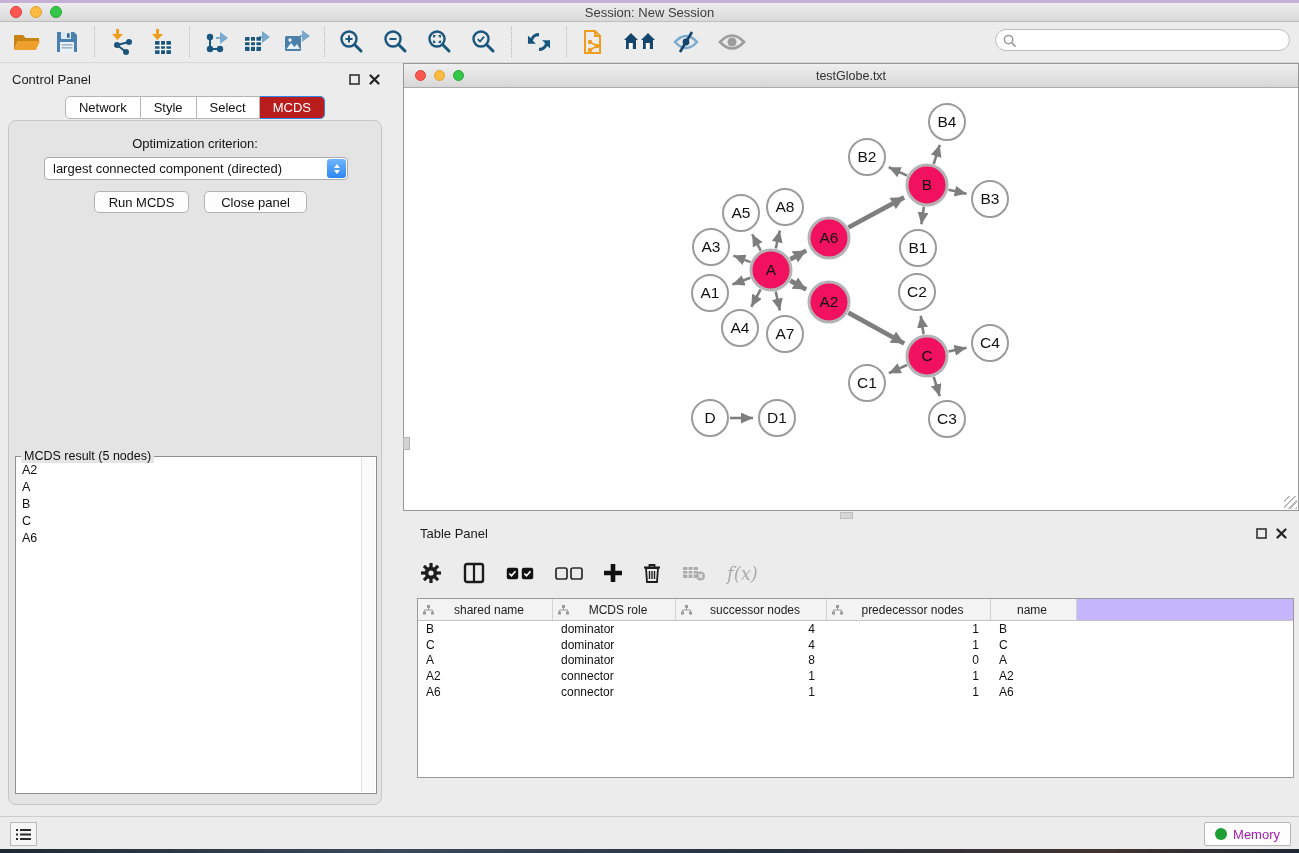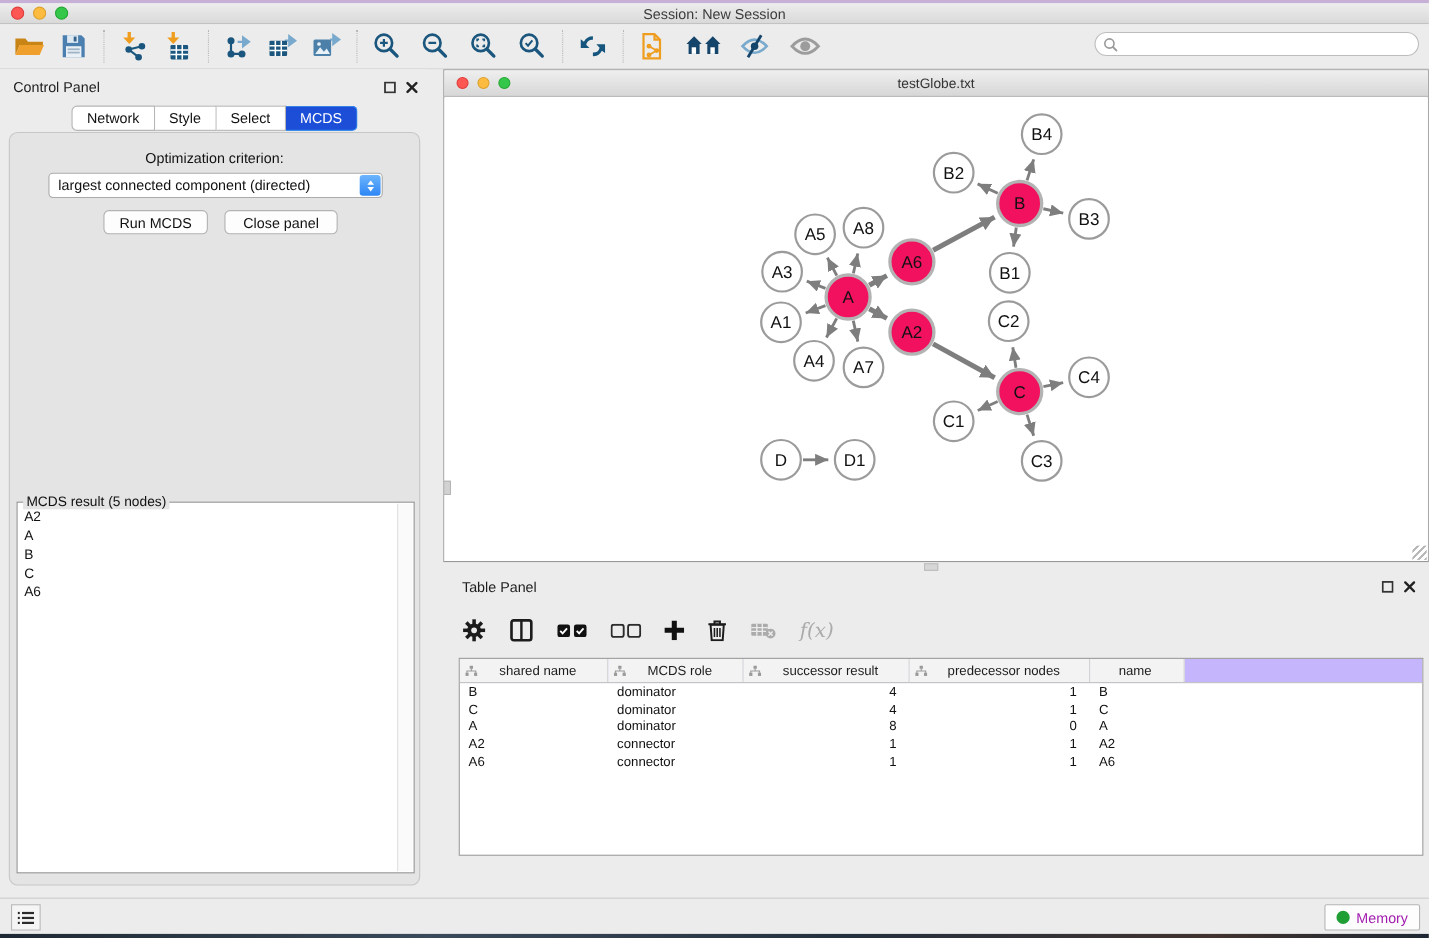--- a/index.html
+++ b/index.html
@@ -30,21 +30,21 @@
   
   #control-panel { left:0; top:63px; width:390px; height:752px; background:#ECECEC; }
   #cp-header { position:absolute; left:0; top:5px; width:100%; height:24px; }
   #cp-title { position:absolute; left:12px; top:4px; font-size:13px; color:#1d1d1d; }
   .panel-ctrls { position:absolute; right:10px; top:6px; display:flex; gap:9px; align-items:center; }
   #cp-tabs { position:absolute; left:0; top:33px; width:100%; display:flex; justify-content:center; }
   .cp-tab { font-size:13px; padding:3px 13px; background:#fff; border:1px solid #B5B5B5;
     border-left:none; color:#111; }
   .cp-tab:first-child { border-left:1px solid #B5B5B5; border-radius:5px 0 0 5px; }
   .cp-tab:last-child { border-radius:0 5px 5px 0; }
-  .cp-tab.active { background:#1d4ed8; border-color:#2F87EC; color:#fff; }
+  .cp-tab.active { background:#b91c1c; border-color:#2F87EC; color:#fff; }
   #cp-body { position:absolute; left:8px; top:57px; width:374px; height:685px;
     background:#E4E4E4; border:1px solid #C6C6C6; border-radius:8px; }
   #opt-label { position:absolute; left:0; top:15px; width:100%; text-align:center; font-size:13px; color:#111; }
   #opt-select { position:absolute; left:35px; top:36px; width:304px; height:23px; background:#fff;
     border:1px solid #ABABAB; border-radius:4px; font-size:13px; color:#111;
     display:flex; align-items:center; padding-left:8px; }
   #opt-stepper { position:absolute; right:1px; top:1px; width:19px; height:19px; border-radius:3px;
     background:linear-gradient(#6DB5FE,#2D86F5); display:flex; flex-direction:column;
     align-items:center; justify-content:center; gap:2px; }
   .chev { width:0; height:0; border-left:3.5px solid transparent; border-right:3.5px solid transparent; }
@@ -564,21 +564,21 @@
       </div>
       <div class="th c2">
         <svg width="11" height="10" viewBox="0 0 11 10">
           <g fill="#9a9a9a">
               <rect x="4" y="0" width="3" height="3"></rect>
               <rect x="0" y="6.5" width="3" height="3"></rect>
               <rect x="8" y="6.5" width="3" height="3"></rect>
             </g>
           <path d="M5.5 3v2M1.5 6.5V5h8v1.5" stroke="#9a9a9a" fill="none"></path>
         </svg>
-        <span class="thlabel">successor result</span>
+        <span class="thlabel">successor nodes</span>
       </div>
       <div class="th c3">
         <svg width="11" height="10" viewBox="0 0 11 10">
           <g fill="#9a9a9a">
               <rect x="4" y="0" width="3" height="3"></rect>
               <rect x="0" y="6.5" width="3" height="3"></rect>
               <rect x="8" y="6.5" width="3" height="3"></rect>
             </g>
           <path d="M5.5 3v2M1.5 6.5V5h8v1.5" stroke="#9a9a9a" fill="none"></path>
         </svg>

